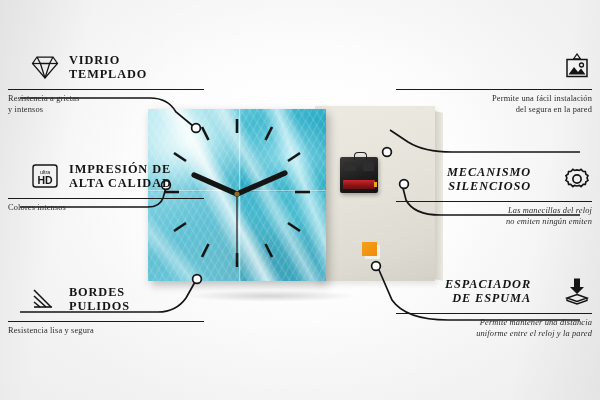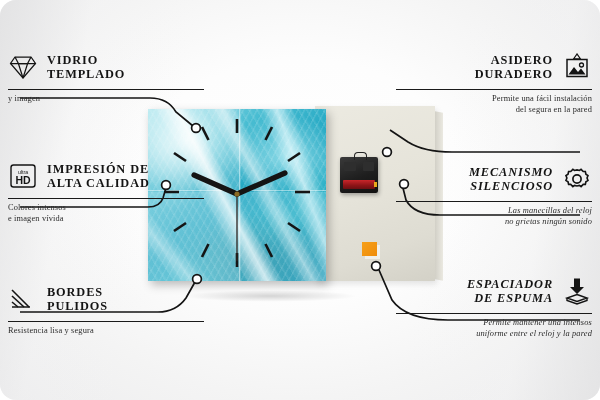--- a/index.html
+++ b/index.html
@@ -8,21 +8,20 @@
     background: #ffffff;
   }
   #stage {
     position: relative;
     width: 600px;
     height: 400px;
     overflow: hidden;
     font-family: "Liberation Serif", serif;
     background:
       radial-gradient(ellipse 70% 80% at 50% 45%, #ffffff 0%, #fdfdfd 38%, #f4f4f4 68%, #ececed 100%);
-    border-radius: 16px;
   }
   #stage::before {
     content: "";
     position: absolute;
     left: 0; top: 0; right: 0; bottom: 0;
     background:
       linear-gradient(100deg, rgba(225,225,226,.85) 0%, rgba(244,244,245,.2) 14%, rgba(255,255,255,0) 30%,
         rgba(255,255,255,0) 70%, rgba(243,243,244,.25) 86%, rgba(226,226,227,.8) 100%);
     pointer-events: none;
   }
@@ -71,20 +70,21 @@
   }
   .feat-desc span { display: block; white-space: nowrap; }
 
   .feat-icon {
     width: 30px;
     height: 30px;
     flex: 0 0 30px;
     display: flex;
     align-items: center;
     justify-content: center;
+    margin-left: 22px;
   }
   .feat-icon svg { display: block; }
 
   
   #f-vidrio   { top: 48px;  }
   #f-impres   { top: 157px; }
   #f-bordes   { top: 280px; }
   #f-asidero  { top: 48px;  }
   #f-mecan    { top: 160px; font-style: italic; }
   #f-espac    { top: 272px; font-style: italic; }
@@ -340,42 +340,42 @@
           <path d="M9.4 8.5 H18.6"></path>
         </svg>
       </div>
       <div class="feat-title">
         <span>VIDRIO</span>
         <span>TEMPLADO</span>
       </div>
     </div>
     <div class="feat-rule"></div>
     <div class="feat-desc">
-      <span>y imagen</span>
+      <span>Resistencia a grietas</span>
+      <span>y intensos</span>
     </div>
   </div>
 
   <div class="feature left" id="f-impres">
     <div class="feat-head">
       <div class="feat-icon">
         <svg width="28" height="26" viewBox="0 0 28 26">
           <rect x="2" y="2" width="24" height="22" rx="2.5" fill="none" stroke="#141414" stroke-width="1.4"></rect>
           <text x="14" y="11" font-family="Liberation Sans, sans-serif" font-size="5.2" text-anchor="middle" fill="#141414">ultra</text>
           <text x="14" y="21" font-family="Liberation Sans, sans-serif" font-size="10.5" font-weight="bold" text-anchor="middle" fill="#141414">HD</text>
         </svg>
       </div>
       <div class="feat-title">
         <span>IMPRESIÓN DE</span>
         <span>ALTA CALIDAD</span>
       </div>
     </div>
     <div class="feat-rule"></div>
     <div class="feat-desc">
       <span>Colores intensos</span>
-      <span>e imagen vívida</span>
     </div>
   </div>
 
   <div class="feature left" id="f-bordes">
     <div class="feat-head">
       <div class="feat-icon">
         <svg width="28" height="26" viewBox="0 0 28 26" fill="none" stroke="#141414" stroke-width="1.6">
           <path d="M3 4 L20 21"></path>
           <path d="M3 10 L15 21"></path>
           <path d="M3 16 L9 21"></path>
@@ -395,24 +395,20 @@
 
   <div class="feature right" id="f-asidero">
     <div class="feat-head">
       <div class="feat-icon">
         <svg width="30" height="28" viewBox="0 0 30 28" fill="none" stroke="#141414" stroke-width="1.3">
           <path d="M15 1 L11.5 6 H18.5 Z"></path>
           <rect x="5" y="6.5" width="20" height="17" stroke-width="1.5"></rect>
           <circle cx="19.5" cy="12" r="2"></circle>
           <path d="M6.5 21.5 L12 14 L16 19 L19 15.5 L23.5 21.5 Z" fill="#141414" stroke="none"></path>
         </svg>
-      </div>
-      <div class="feat-title">
-        <span>ASIDERO</span>
-        <span>DURADERO</span>
       </div>
     </div>
     <div class="feat-rule"></div>
     <div class="feat-desc">
       <span>Permite una fácil instalación</span>
       <span>del segura en la pared</span>
     </div>
   </div>
 
   <div class="feature right" id="f-mecan">
@@ -427,38 +423,38 @@
         </svg>
       </div>
       <div class="feat-title">
         <span>MECANISMO</span>
         <span>SILENCIOSO</span>
       </div>
     </div>
     <div class="feat-rule"></div>
     <div class="feat-desc">
       <span>Las manecillas del reloj</span>
-      <span>no grietas ningún sonido</span>
+      <span>no emiten ningún emiten</span>
     </div>
   </div>
 
   <div class="feature right" id="f-espac">
     <div class="feat-head">
       <div class="feat-icon">
         <svg width="28" height="28" viewBox="0 0 28 28" fill="none" stroke="#141414" stroke-width="1.4">
           <path d="M11 1.5 H17 V10 H21 L14 17 L7 10 H11 Z" fill="#141414" stroke="none"></path>
           <path d="M14 17.5 L24 21 L14 24.5 L4 21 Z"></path>
           <path d="M4 21 V23.5 L14 27 L24 23.5 V21"></path>
         </svg>
       </div>
       <div class="feat-title">
         <span>ESPACIADOR</span>
         <span>DE ESPUMA</span>
       </div>
     </div>
     <div class="feat-rule"></div>
     <div class="feat-desc">
-      <span>Permite mantener una intensos</span>
+      <span>Permite mantener una distancia</span>
       <span>uniforme entre el reloj y la pared</span>
     </div>
   </div>
 
 </div>
 
 </body></html>

